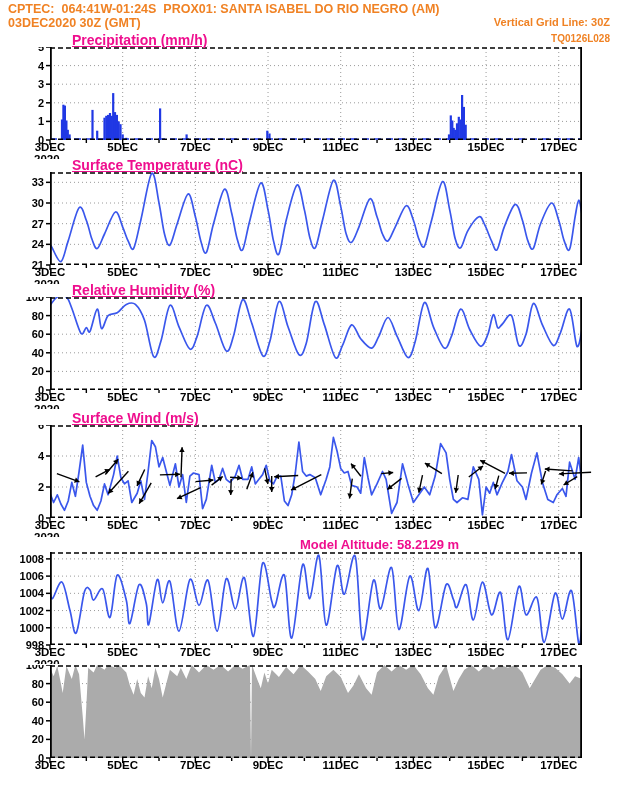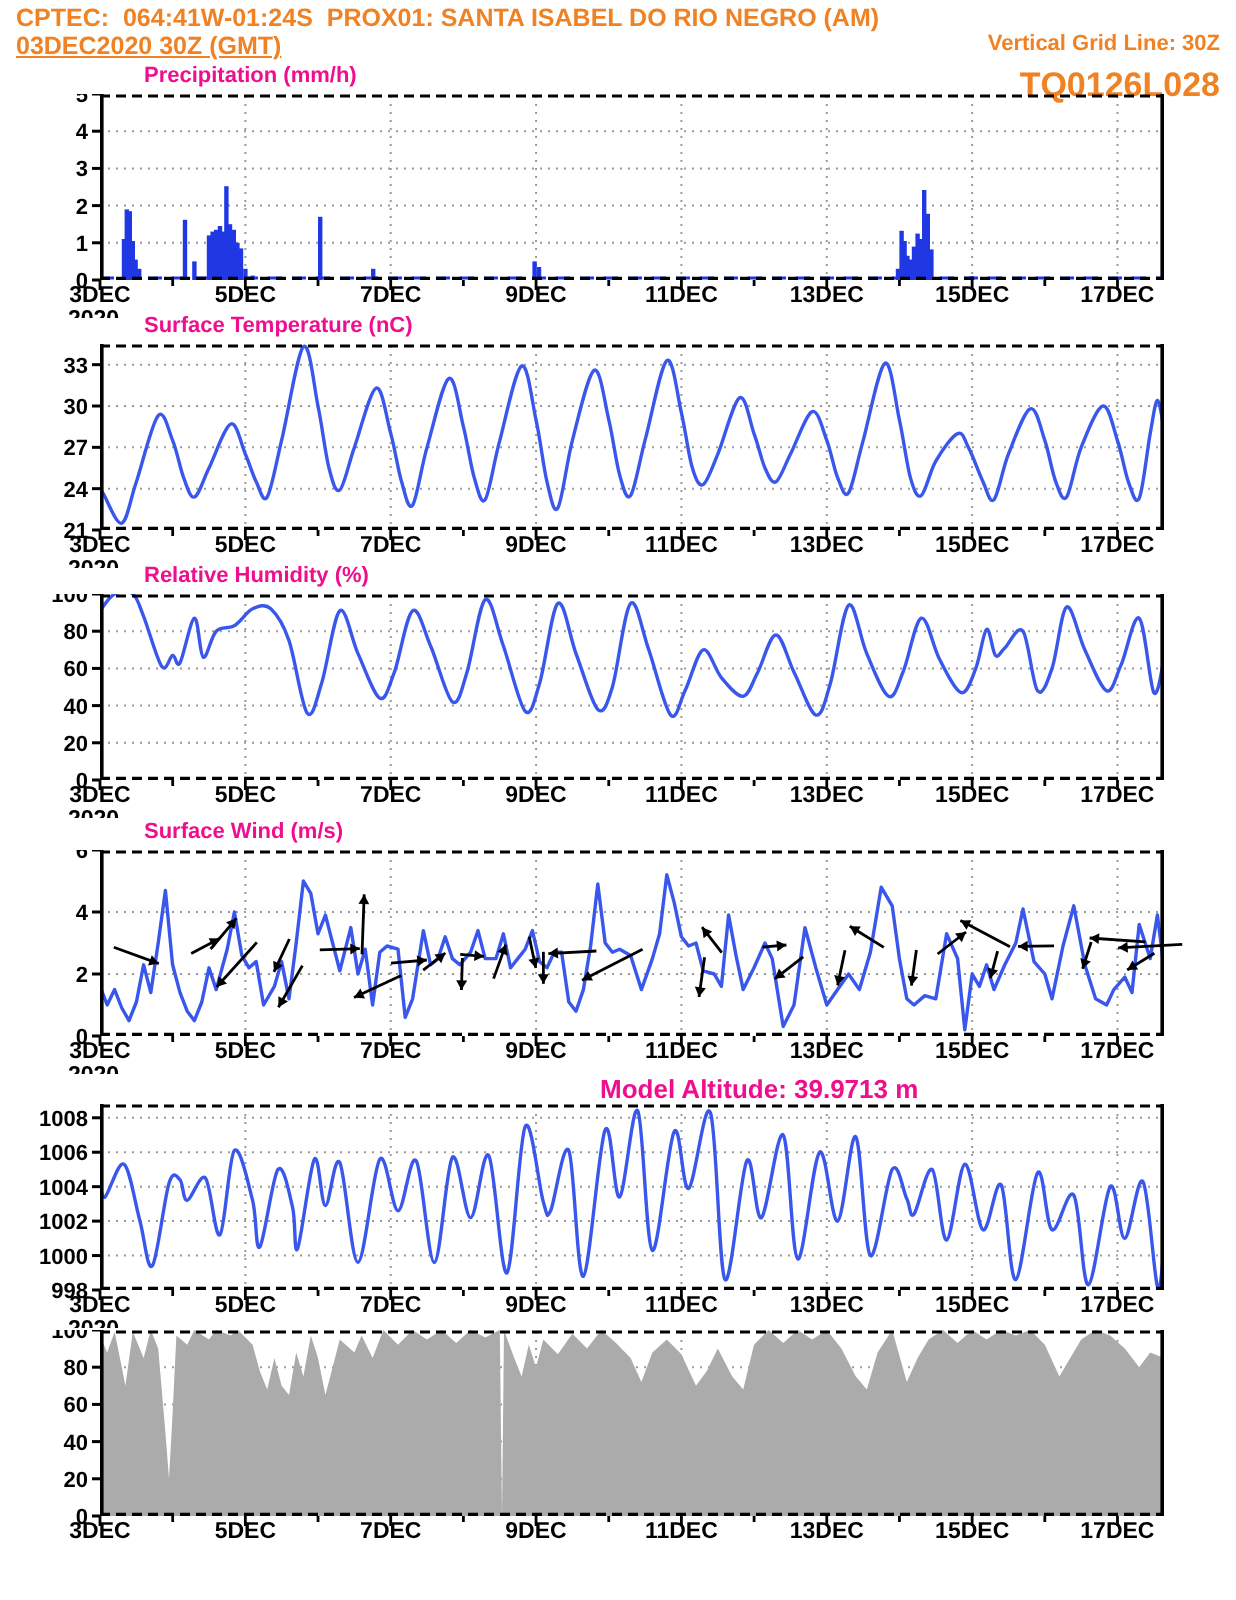--- a/index.html
+++ b/index.html
@@ -1,24 +1,24 @@
 <!DOCTYPE html>
 <html style="--orange: #F08224; --magenta: #EF0E8E;"><head>
 <meta charset="utf-8">
 <style>
   html,body{margin:0;padding:0;background:#fff;}
   body{width:618px;height:800px;position:relative;overflow:hidden;
        font-family:"Liberation Sans","DejaVu Sans",sans-serif;font-weight:700;}
   .hdr-line1{position:absolute;top:2px;left:8px;font-size:12.5px;white-space:pre;color:var(--orange);text-align:center;}
-  .hdr-line2l{position:absolute;top:16px;left:8px;font-size:12.5px;white-space:pre;color:var(--orange);text-decoration:underline;}
+  .hdr-line2l{position:absolute;top:16px;left:8px;font-size:12.5px;white-space:pre;color:var(--orange);}
   .hdr-line2r{position:absolute;top:16px;right:8px;font-size:11px;white-space:pre;color:var(--orange);}
-  .hdr-code{position:absolute;top:33px;right:8px;font-size:17px;color:var(--orange);}
+  .hdr-code{position:absolute;top:33px;right:8px;font-size:10px;color:var(--orange);}
   .panel{position:absolute;left:0;width:618px;}
   .trow{position:relative;height:15px;}
-  .ptitle{position:absolute;left:72px;top:0;font-size:11px;color:var(--magenta);white-space:pre;}
+  .ptitle{position:absolute;left:72px;top:0;font-size:14px;color:var(--magenta);white-space:pre;text-decoration:underline;}
   .ptitle2{position:absolute;left:300px;top:0;font-size:13px;color:var(--magenta);white-space:pre;}
   svg{display:block;}
   svg text{font-family:"Liberation Sans","DejaVu Sans",sans-serif;font-weight:700;fill:#000;}
   .ylab{font-size:11px;}
   .xlab{font-size:11.5px;}
 </style>
 </head>
 <body>
 
 <div>
@@ -441,21 +441,21 @@
         <text x="268.0" y="104" text-anchor="middle" class="xlab">9DEC</text>
         <text x="340.7" y="104" text-anchor="middle" class="xlab">11DEC</text>
         <text x="413.4" y="104" text-anchor="middle" class="xlab">13DEC</text>
         <text x="486.1" y="104" text-anchor="middle" class="xlab">15DEC</text>
         <text x="558.7" y="104" text-anchor="middle" class="xlab">17DEC</text>
         <text x="34" y="116" text-anchor="start" class="xlab">2020</text>
       </svg>
     </div>
     <div class="panel" style="top: 537px;">
       <div class="trow">
-        <span class="ptitle2">Model Altitude: 39.9713 m</span>
+        <span class="ptitle2">Model Altitude: 58.2129 m</span>
       </div>
       <svg width="618" height="112">
         <clipPath id="clip-pressure">
           <rect x="50" y="0" width="532" height="93"></rect>
         </clipPath>
         <line x1="50" y1="75.77777777777771" x2="582" y2="75.77777777777771" stroke="#9A9A9A" stroke-width="1" stroke-dasharray="1 3"></line>
         <line x1="50" y1="58.555555555555415" x2="582" y2="58.555555555555415" stroke="#9A9A9A" stroke-width="1" stroke-dasharray="1 3"></line>
         <line x1="50" y1="41.333333333333115" x2="582" y2="41.333333333333115" stroke="#9A9A9A" stroke-width="1" stroke-dasharray="1 3"></line>
         <line x1="50" y1="24.11111111111083" x2="582" y2="24.11111111111083" stroke="#9A9A9A" stroke-width="1" stroke-dasharray="1 3"></line>
         <line x1="50" y1="6.8888888888885305" x2="582" y2="6.8888888888885305" stroke="#9A9A9A" stroke-width="1" stroke-dasharray="1 3"></line>

